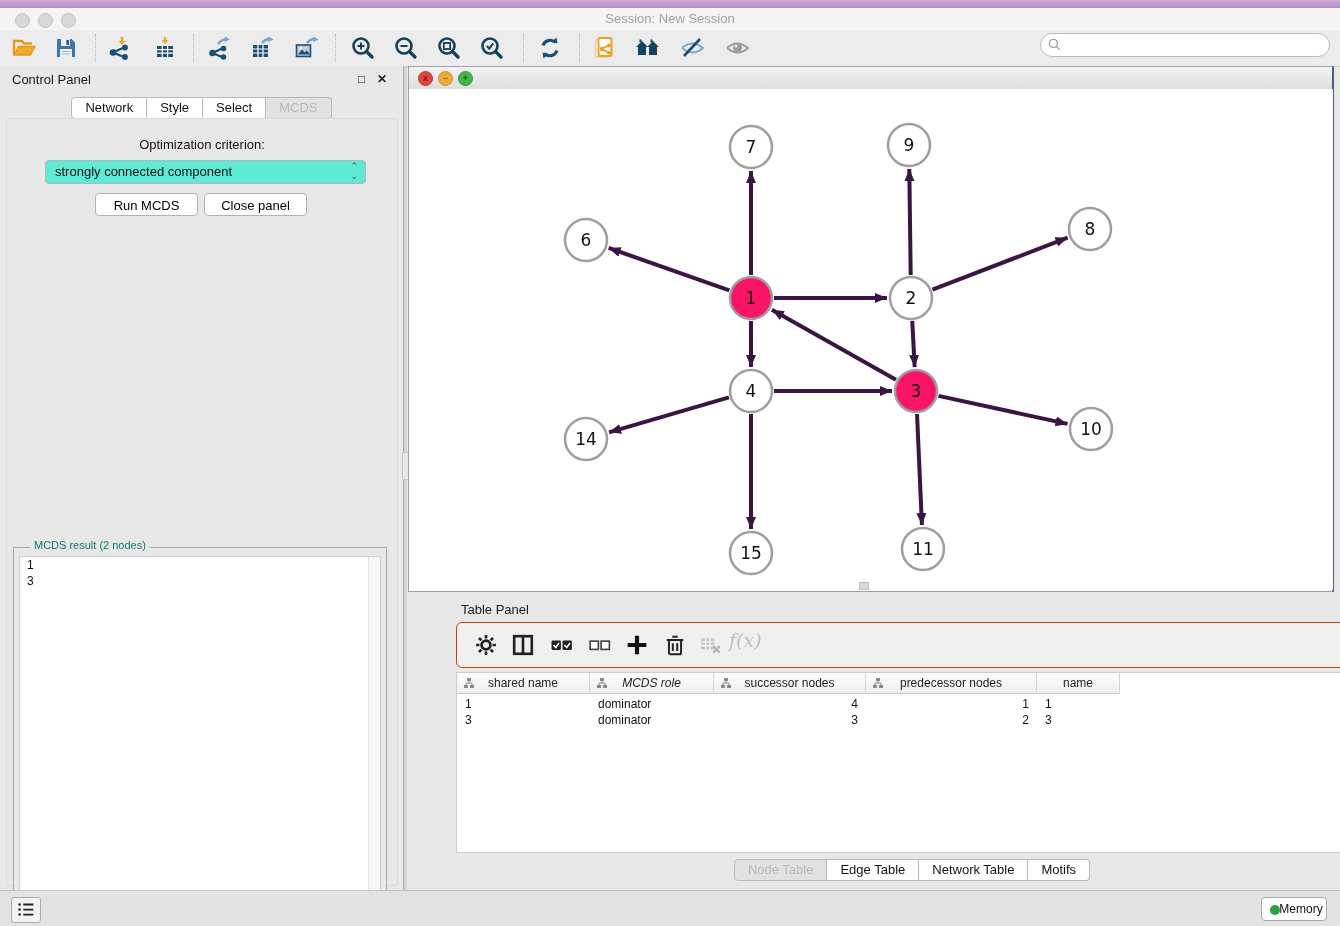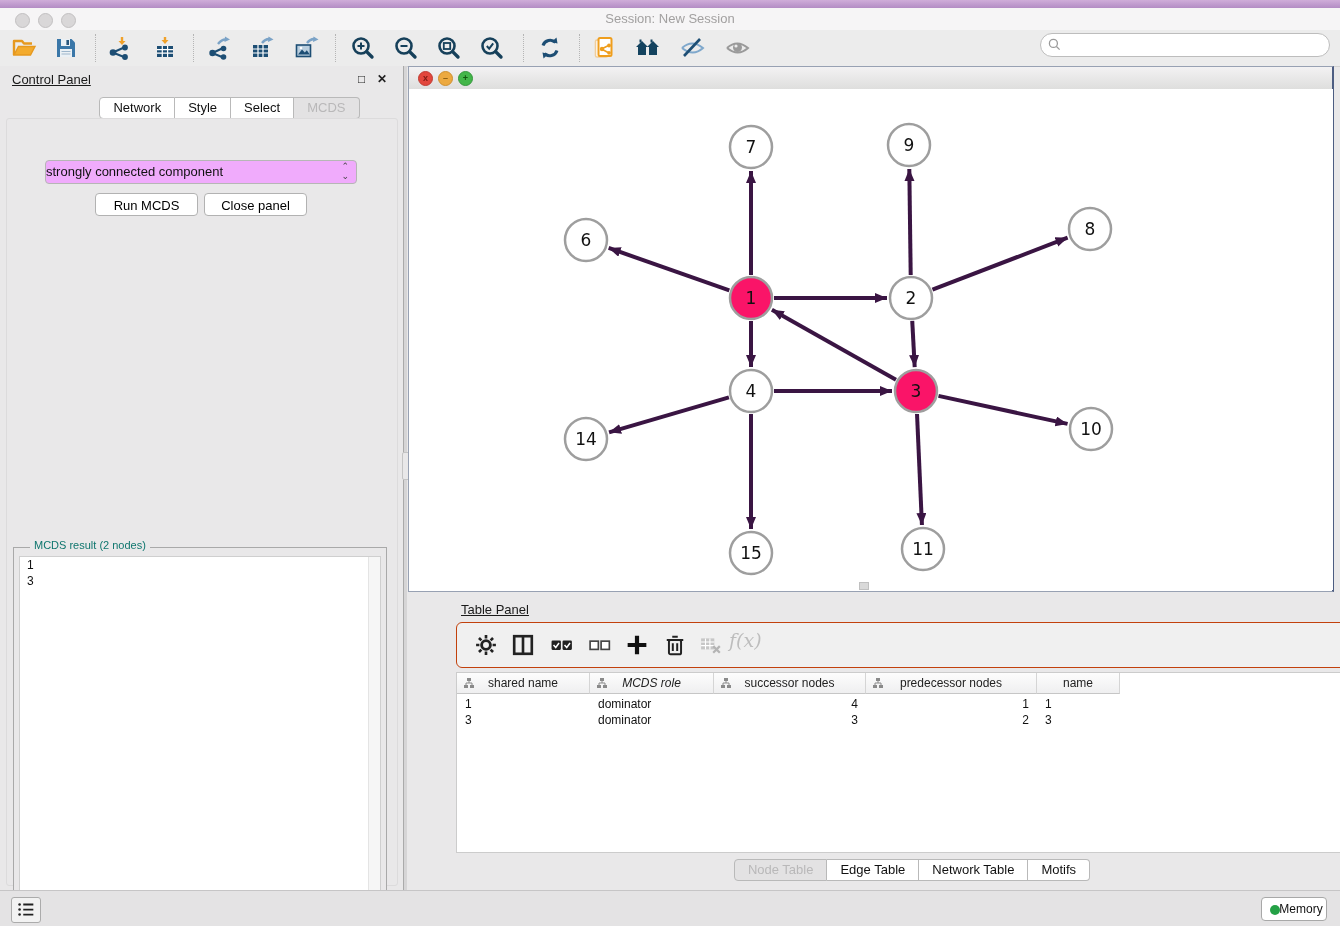--- a/index.html
+++ b/index.html
@@ -19,34 +19,34 @@
      border-bottom:1px solid #d2d2d2;}
   .tb-icon{position:absolute;top:5px;width:26px;height:26px;}
   .tb-sep{position:absolute;top:4px;width:0;height:28px;border-left:1px dotted #b5b5b5;}
   #search-wrap{position:absolute;left:1040px;top:3px;width:288px;height:22px;
      background:#fff;border:1px solid #bdbdbd;border-radius:12px;}
   #search-input{position:absolute;left:26px;top:1px;width:250px;height:18px;border:none;
      outline:none;font-size:12px;background:transparent;}
   
   #control-panel{left:0;top:66px;width:403px;height:824px;background:#e9e8e9;}
   .panel-head{position:absolute;left:0;top:0;width:100%;height:26px;}
-  .panel-title{position:absolute;left:12px;top:6px;font-size:13px;color:#1a1a1a;text-decoration:underline;}
+  .panel-title{position:absolute;left:12px;top:6px;font-size:13px;color:#1a1a1a;}
   .float-btn,.close-btn{position:absolute;top:6px;font-size:12px;color:#222;cursor:default;}
   .segwrap{display:flex;justify-content:center;}
   .seg{background:#fff;border:1px solid #b9b9b9;border-left:none;font-size:13px;
      padding:2px 13px;line-height:16px;color:#111;}
   .seg:first-child{border-left:1px solid #b9b9b9;border-radius:4px 0 0 4px;}
   .seg:last-child{border-radius:0 4px 4px 0;}
   .seg.selected{background:#e3e2e3;color:#b9b8b9;}
-  #cp-tabs{position:absolute;left:0;top:31px;width:100%;margin-left:28px;}
+  #cp-tabs{position:absolute;left:0;top:31px;width:100%;}
   #cp-body{position:absolute;left:6px;top:52px;width:390px;height:766px;
      border:1px solid #dcdbdc;border-radius:3px;background:#e9e8e9;}
   #opt-label{position:absolute;left:0;top:18px;width:100%;text-align:center;font-size:13px;}
-  #criterion-select{position:absolute;left:38px;top:41px;width:310px;height:22px;background:#f0abfc;
-     border:1px solid #b6b6b6;border-radius:4px;font-size:13px;line-height:22px;}
+  #criterion-select{position:absolute;left:38px;top:41px;width:310px;height:22px;background:#5eead4;
+     border:1px solid #b6b6b6;border-radius:4px;font-size:13px;line-height:22px;padding-left:9px;}
   #criterion-spin{position:absolute;right:7px;top:0px;font-size:9px;color:#444;line-height:10px;
      text-align:center;}
   .btn{position:absolute;top:74px;height:23px;background:#fff;border:1px solid #b2b2b2;
      border-radius:4px;font-size:13px;text-align:center;line-height:21px;}
   #mcds-fieldset{position:absolute;left:6px;top:428px;width:372px;height:377px;
      border:1px solid #a9a9a9;background:#e9e8e9;}
   #mcds-legend{position:absolute;left:16px;top:-9px;background:#e9e8e9;padding:0 4px;
      font-size:11px;color:#0f766e;}
   #mcds-list{position:absolute;left:5px;top:8px;right:5px;bottom:5px;background:#fff;
      border:1px solid #cfcfcf;overflow:hidden;}
@@ -239,20 +239,21 @@
     <span class="float-btn" style="left:358px">□</span>
     <span class="close-btn" style="left:377px;font-weight:bold">✕</span>
   </div>
   <div id="cp-tabs" class="segwrap">
       <div class="seg">Network</div>
       <div class="seg">Style</div>
       <div class="seg">Select</div>
       <div class="seg selected">MCDS</div>
     </div>
   <div id="cp-body">
+    <div id="opt-label" class="abs">Optimization criterion:</div>
     <div id="criterion-select" class="abs">
       <span>strongly connected component</span>
       <span id="criterion-spin">⌃<br>⌄</span>
     </div>
     <button class="btn" style="left:88px;width:103px">Run MCDS</button>
     <button class="btn" style="left:197px;width:103px">Close panel</button>
     <div id="mcds-fieldset">
       <span id="mcds-legend">MCDS result (2 nodes)</span>
       <div id="mcds-list">
         <div class="mcds-item">1</div>

